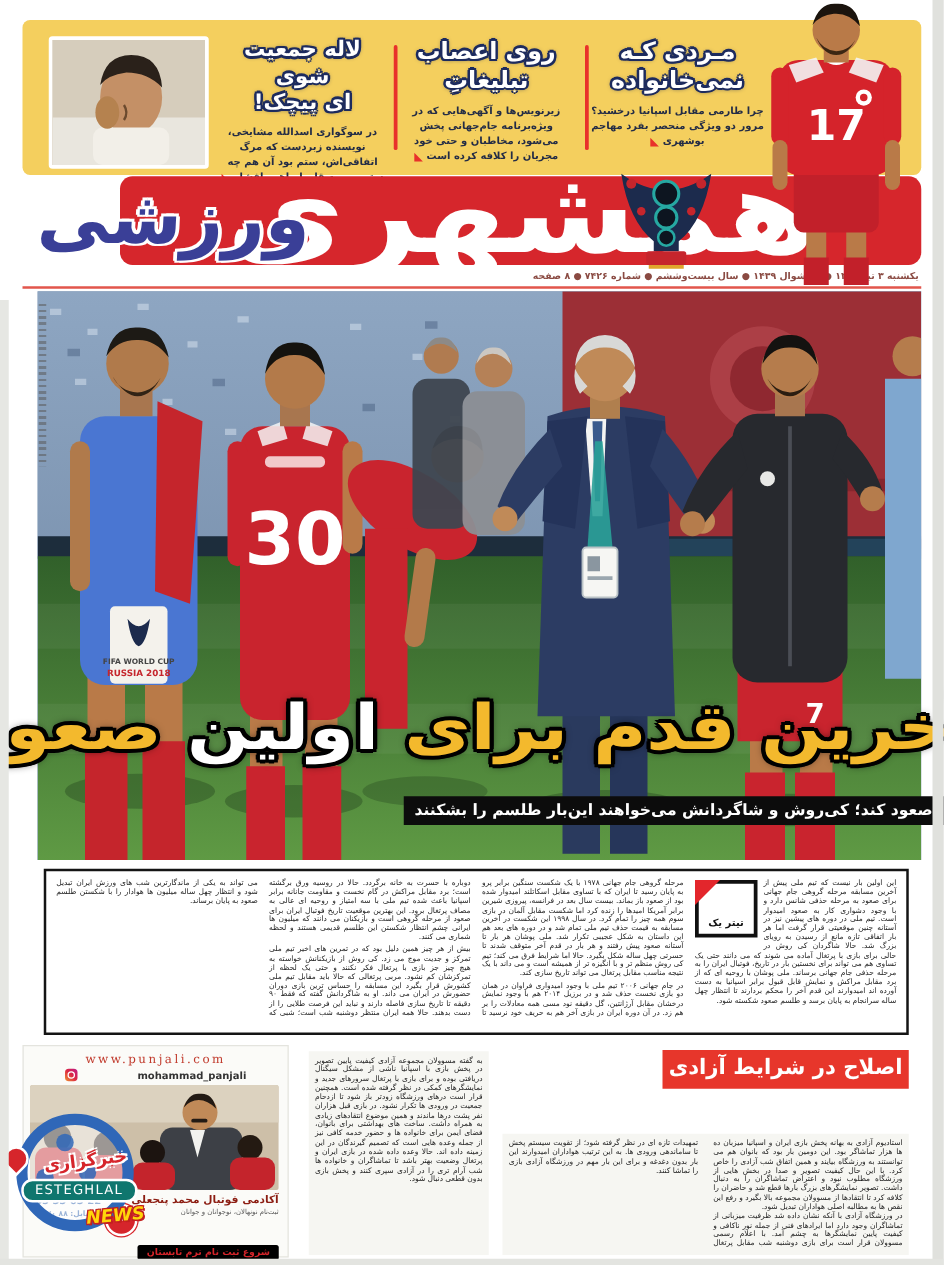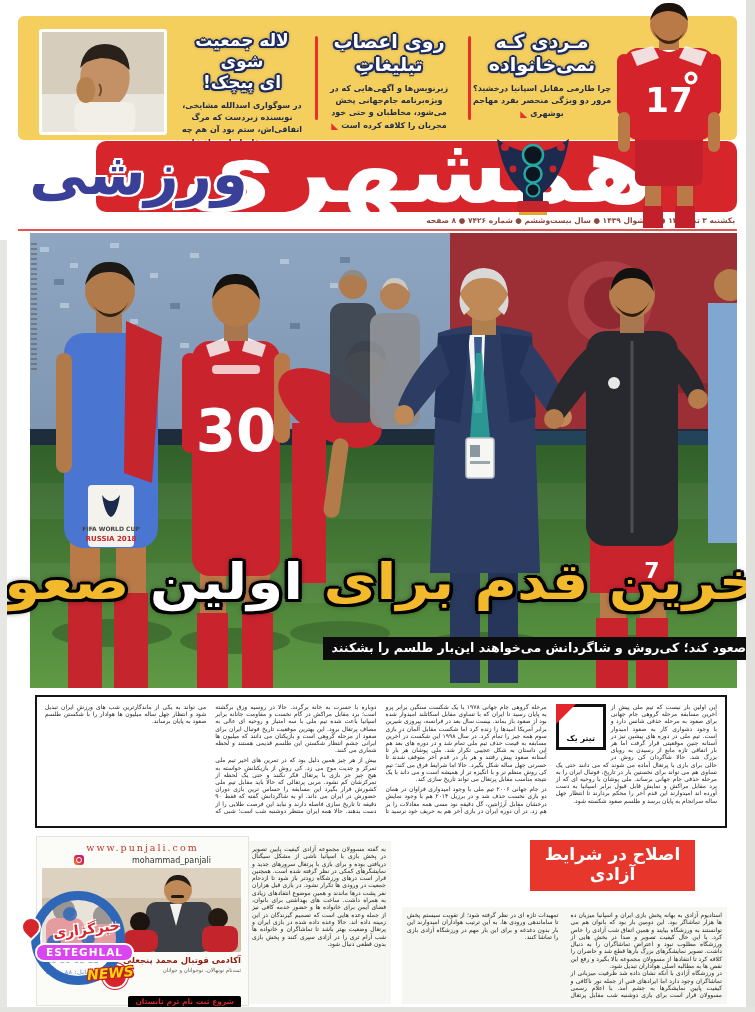--- a/index.html
+++ b/index.html
@@ -62,53 +62,53 @@
              padding:6px 8px; column-count:4; column-gap:9px; column-fill:auto;
              font-size:6px; line-height:7.2px; text-align:justify; color:#1d1d1d; }
   .bodybox p { margin-bottom:3px; }
   .titr-badge { float:left; width:50px; height:46px; border:3px solid #101010; position:relative; background:#fff;
                 margin:1px 5px 4px 0; display:flex; align-items:flex-end; justify-content:center; padding:0 4px 5px; }
   .titr-badge .fold { position:absolute; top:-3px; left:-3px; width:0; height:0;
                       border-top:20px solid #e3262c; border-right:20px solid transparent; }
   .titr-badge span { font-size:8px; font-weight:bold; color:#111; }
 
   
-  .ad { position:absolute; left:36px; top:836px; width:213px; height:170px; background:#fbfbf8; border:1px solid #e4e4de; z-index:3; }
+  .ad { position:absolute; left:18px; top:836px; width:213px; height:170px; background:#fbfbf8; border:1px solid #e4e4de; z-index:3; }
   .ad-site { text-align:center; color:#c0392b; font-family:"DejaVu Serif", serif; font-size:9.5px; letter-spacing:2px; margin-top:5px; direction:ltr; }
   .ad-insta { display:flex; align-items:center; justify-content:center; gap:4px; margin-top:2px; direction:ltr; }
   .ig-icon { width:10px; height:10px; border-radius:3px; background:linear-gradient(45deg,#f09433,#dc2743,#bc1888); position:relative; }
   .ig-icon::after { content:""; position:absolute; inset:2px; border:1.3px solid #fff; border-radius:50%; }
-  .ad-handle { font-size:8px; color:#333; font-weight:normal;margin-left:44px; }
+  .ad-handle { font-size:8px; color:#333; font-weight:bold;margin-left:44px; }
   .ad-photo { margin:3px 7px 0; height:84px; position:relative; overflow:hidden; border-radius:2px; }
   .ad-panel { position:relative; margin:3px 7px 0; height:56px; }
   .ad-title { font-size:8.5px; font-weight:bold; color:#8c1d12; text-align:right; }
   .ad-sub { font-size:5.5px; color:#555; text-align:right; margin-top:2px; line-height:7px; width:120px; margin-right:0; margin-left:auto0; }
   .ad-phone1 { position:absolute; left:2px; top:1px; color:#1f57a8; font-weight:bold; font-size:8px; direction:ltr; }
   .ad-phone2 { position:absolute; left:2px; top:13px; color:#1f57a8; font-weight:bold; font-size:6px; }
   .ad-badge { position:absolute; left:58px; top:8px; width:26px; height:26px; border-radius:50%; background:#d6252b; border:2px solid #fff;
               color:#fff; font-size:5.5px; font-weight:bold; display:flex; align-items:center; justify-content:center; text-align:center; box-shadow:0 0 0 1px #d6252b; }
   .ad-promo { position:absolute; right:0; bottom:3px; background:#000000; color:#d6252b; font-size:7.5px; font-weight:bold; padding:1px 7px 2px; border-radius:2px;margin-left:13px; }
 
   .wm { position:absolute; left:-14px; bottom:-4px; width:128px; height:122px; z-index:5; pointer-events:none; }
   .wm-ball { position:absolute; left:8px; top:4px; width:94px; height:94px; border-radius:50%; border:9px solid #2f67b8;
              background:rgba(255,255,255,0.55); }
   .wm-dot { position:absolute; width:14px; height:14px; border-radius:50%; background:#2f67b8; opacity:.85; }
   .wm-pin { position:absolute; left:-2px; top:30px; width:20px; height:20px; background:#d6252b; border-radius:50% 50% 50% 0;
             transform:rotate(-45deg); border:2px solid #fff; }
   .wm-fa { position:absolute; left:30px; top:34px; color:#d6252b; font-weight:bold; font-size:14px; transform:rotate(-7deg);
            text-shadow:1.5px 1.5px 0 #fff,-1.5px -1.5px 0 #fff,1.5px -1.5px 0 #fff,-1.5px 1.5px 0 #fff; }
-  .wm-en { position:absolute; left:12px; top:56px; background:#d946ef; color:#fff; font-weight:bold; font-size:10.5px; letter-spacing:1px;
+  .wm-en { position:absolute; left:12px; top:56px; background:#0f766e; color:#fff; font-weight:normal; font-size:10.5px; letter-spacing:1px;
            padding:1px 9px 2px; border-radius:9px; border:2px solid #fff; direction:ltr; }
   .wm-news { position:absolute; left:64px; top:78px; color:#ffd60a; font-weight:bold; font-style:italic; font-size:14px; transform:rotate(-5deg);
              text-shadow:1.5px 1.5px 0 #c3201f,-1px -1px 0 #c3201f,1px -1px 0 #c3201f,-1px 1px 0 #c3201f; direction:ltr; }
 
   .sidecol { position:absolute; left:247px; top:841px; width:144px; height:163px; background:#f6f6f2; padding:4px 5px;
              font-size:6px; line-height:7.3px; text-align:justify; color:#222; overflow:hidden; }
 
-  .sec-head { position:absolute; left:530px; top:840px; width:165px; background:#e7362b; color:#fff; font-size:17px; font-weight:bold;
+  .sec-head { position:absolute; left:530px; top:840px; width:197px; background:#e7362b; color:#fff; font-size:17px; font-weight:bold;
               text-align:center; padding:4px 4px 7px; letter-spacing:0.5px; }
   .sec-dek { position:absolute; left:402px; top:874px; width:325px; text-align:right; }
   .sec-dek div { display:table; margin:0 0 2px auto; background:#0c0c0c; color:#fff; font-size:8.5px; font-weight:bold; line-height:12px; padding:1px 6px 2px; }
   .sec-cols { position:absolute; left:402px; top:907px; width:325px; height:97px; background:#f6f6f2; padding:4px 5px;
               column-count:2; column-gap:12px; column-fill:auto; font-size:6px; line-height:7.3px; text-align:justify; color:#222; overflow:hidden; }
 </style>
 </head>
 <body>
 
 <div class="page">

